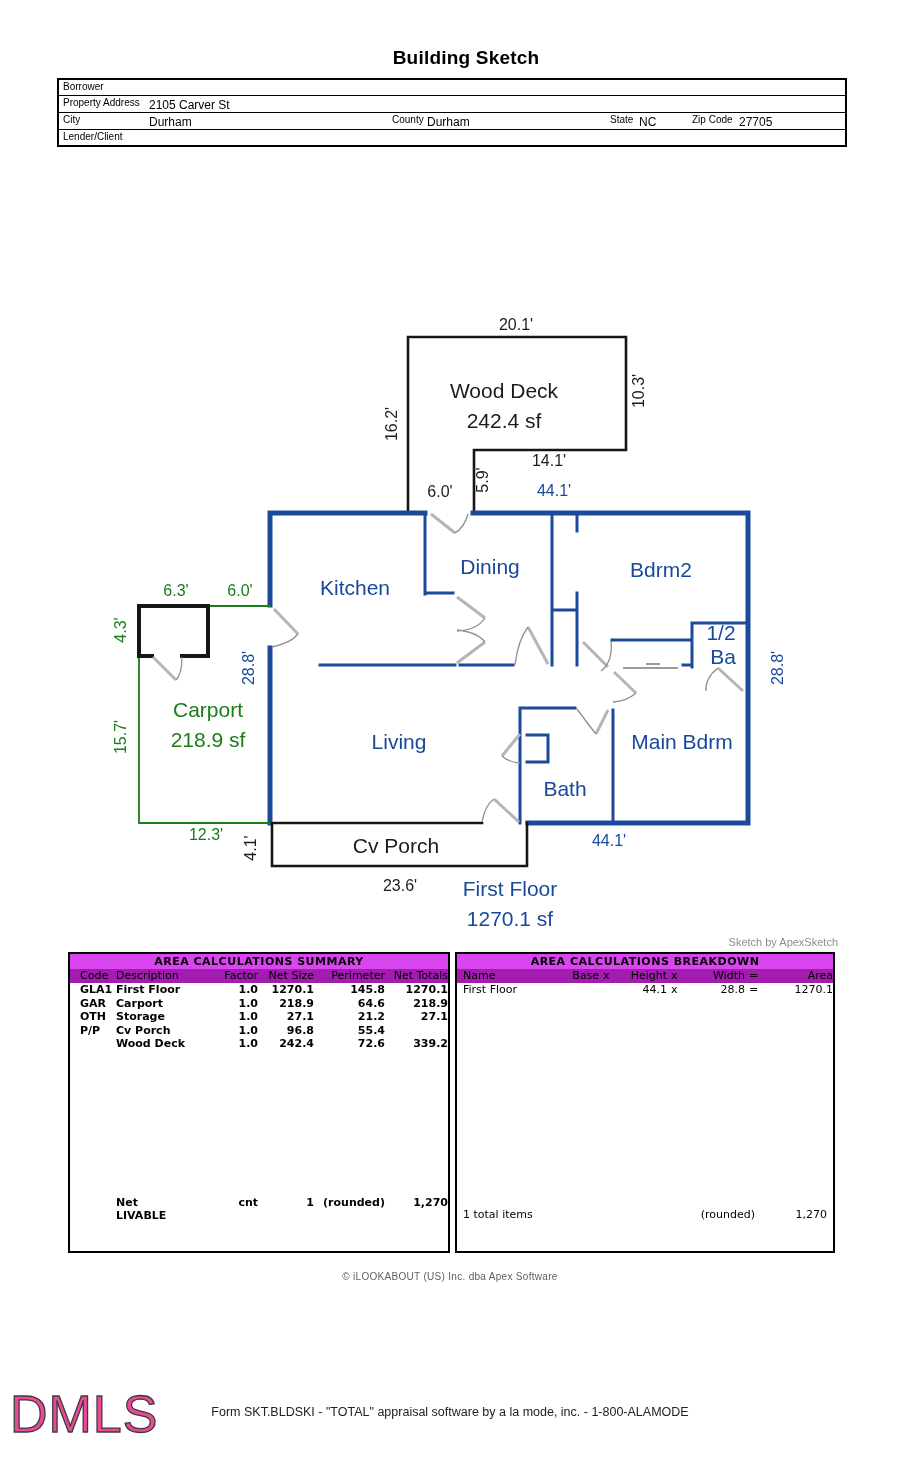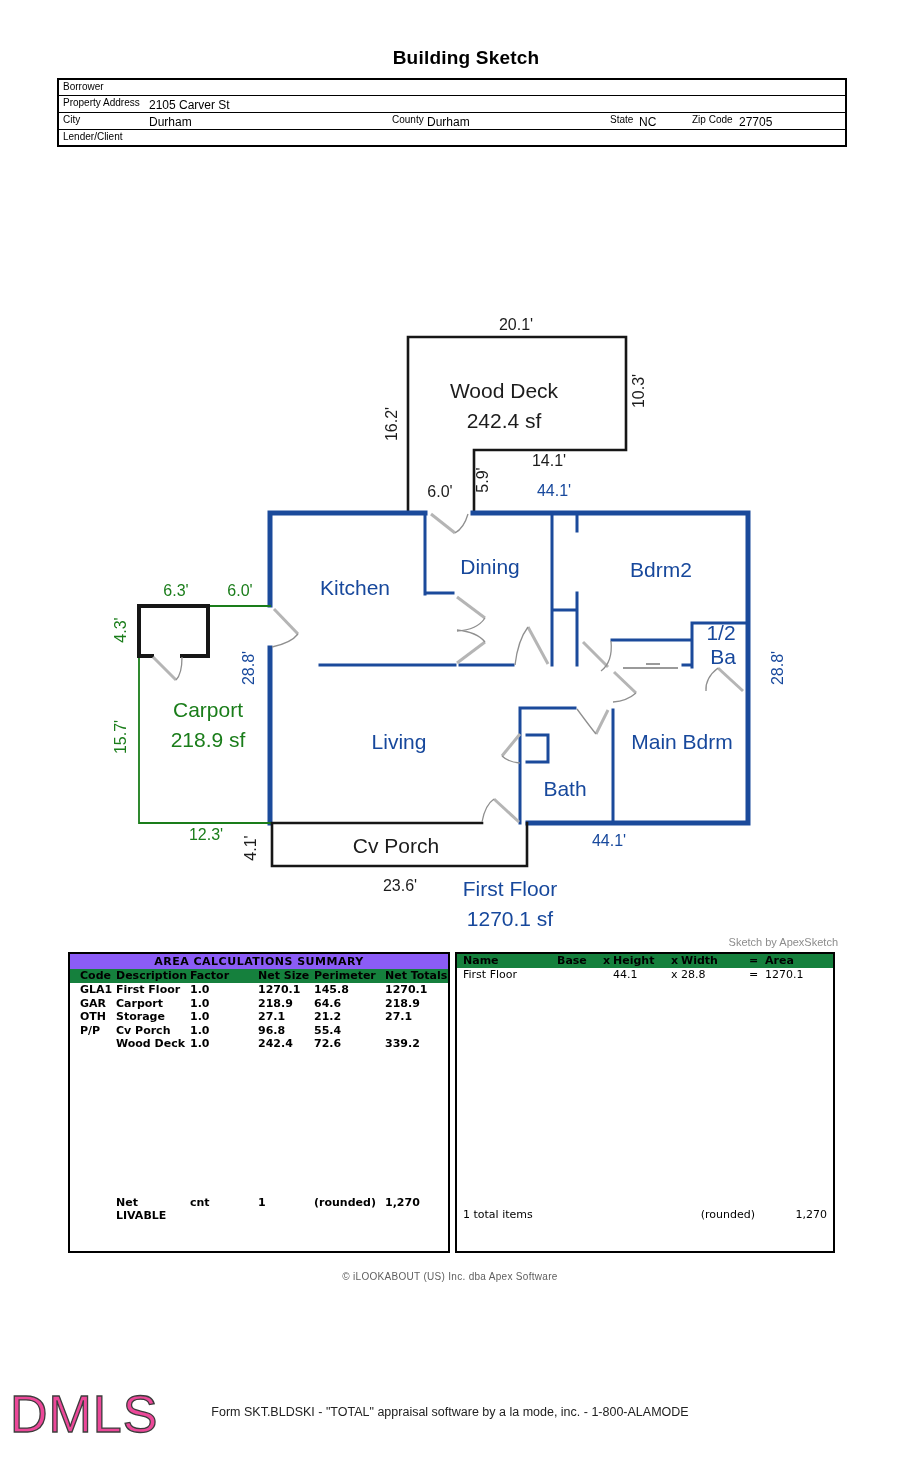--- a/index.html
+++ b/index.html
@@ -33,28 +33,28 @@
   .t-room{font-size:21px;fill:#17489c;text-anchor:middle;dominant-baseline:middle;}
   .t-deck{font-size:21px;fill:#1c1c1c;text-anchor:middle;dominant-baseline:middle;}
   .t-carp{font-size:21px;fill:#1a7d1a;text-anchor:middle;dominant-baseline:middle;}
   .t-porch{font-size:21px;fill:#1c1c1c;text-anchor:middle;dominant-baseline:middle;}
   
   .apex-credit{top:936px;right:62px;font-size:11px;color:#8c8c8c;}
   .ilook-credit{top:1271px;left:0;width:900px;text-align:center;font-size:10px;color:#5f5f5f;
                 letter-spacing:0.3px;}
   
   .tbl{border:2px solid #000;font-family:"DejaVu Sans",sans-serif;font-size:11px;}
-  .tbl-title{height:14px;background:#8b5cf6;text-align:center;font-weight:bold;
+  .tbl-title{height:14px;background:#d946ef;text-align:center;font-weight:bold;
              padding-top:1px;letter-spacing:0.5px;}
   .srow{display:grid;grid-template-columns:46px 74px 68px 56px 71px 63px;height:13.5px;
         line-height:13px;font-weight:bold;}
   .brow{display:grid;grid-template-columns:100px 42px 14px 54px 14px 64px 20px 68px;height:13.5px;
         line-height:13px;}
-  .hd{background:#15803d;font-weight:bold;height:14px;}
-  .cl{text-align:left;} .cr{text-align:left;} .pl10{padding-left:10px;} .pl6{padding-left:6px;}
+  .hd{background:#a21caf;font-weight:normal;height:14px;}
+  .cl{text-align:left;} .cr{text-align:right;} .pl10{padding-left:10px;} .pl6{padding-left:6px;}
   .pl4{padding-left:4px;}
   .lv-row{position:absolute;left:0;top:242px;width:378px;}
   .bt-row{position:absolute;left:0;top:254px;width:376px;height:14px;padding-left:20px;}
   .bt-left{position:absolute;left:6px;top:0;}
   .bt-mid{position:absolute;left:0;top:0;width:298px;text-align:right;}
   .bt-right{position:absolute;left:0;top:0;width:370px;text-align:right;}
   
   .dmls{left:10px;top:1384px;font-size:52px;font-family:"Liberation Sans",sans-serif;
         color:#ec4899;-webkit-text-stroke:1.3px #3c3c3c;letter-spacing:1px;}
   .form-line{left:0;top:1405px;width:900px;text-align:center;font-size:12.5px;color:#222;}
@@ -234,20 +234,21 @@
       <span></span>
       <span class="cl">Net LIVABLE</span>
       <span class="cr">cnt</span>
       <span class="cr">1</span>
       <span class="cr">(rounded)</span>
       <span class="cr">1,270</span>
     </div>
   </div>
 
   <div class="abs tbl" style="left:455px;top:952px;width:376px;height:297px">
+    <div class="tbl-title">AREA CALCULATIONS BREAKDOWN</div>
     <div class="brow hd">
       <span class="cl pl6">Name</span>
       <span class="cr">Base</span>
       <span class="cl pl4">x</span>
       <span class="cr">Height</span>
       <span class="cl pl4">x</span>
       <span class="cr">Width</span>
       <span class="cl pl4">=</span>
       <span class="cr">Area</span>
     </div>

